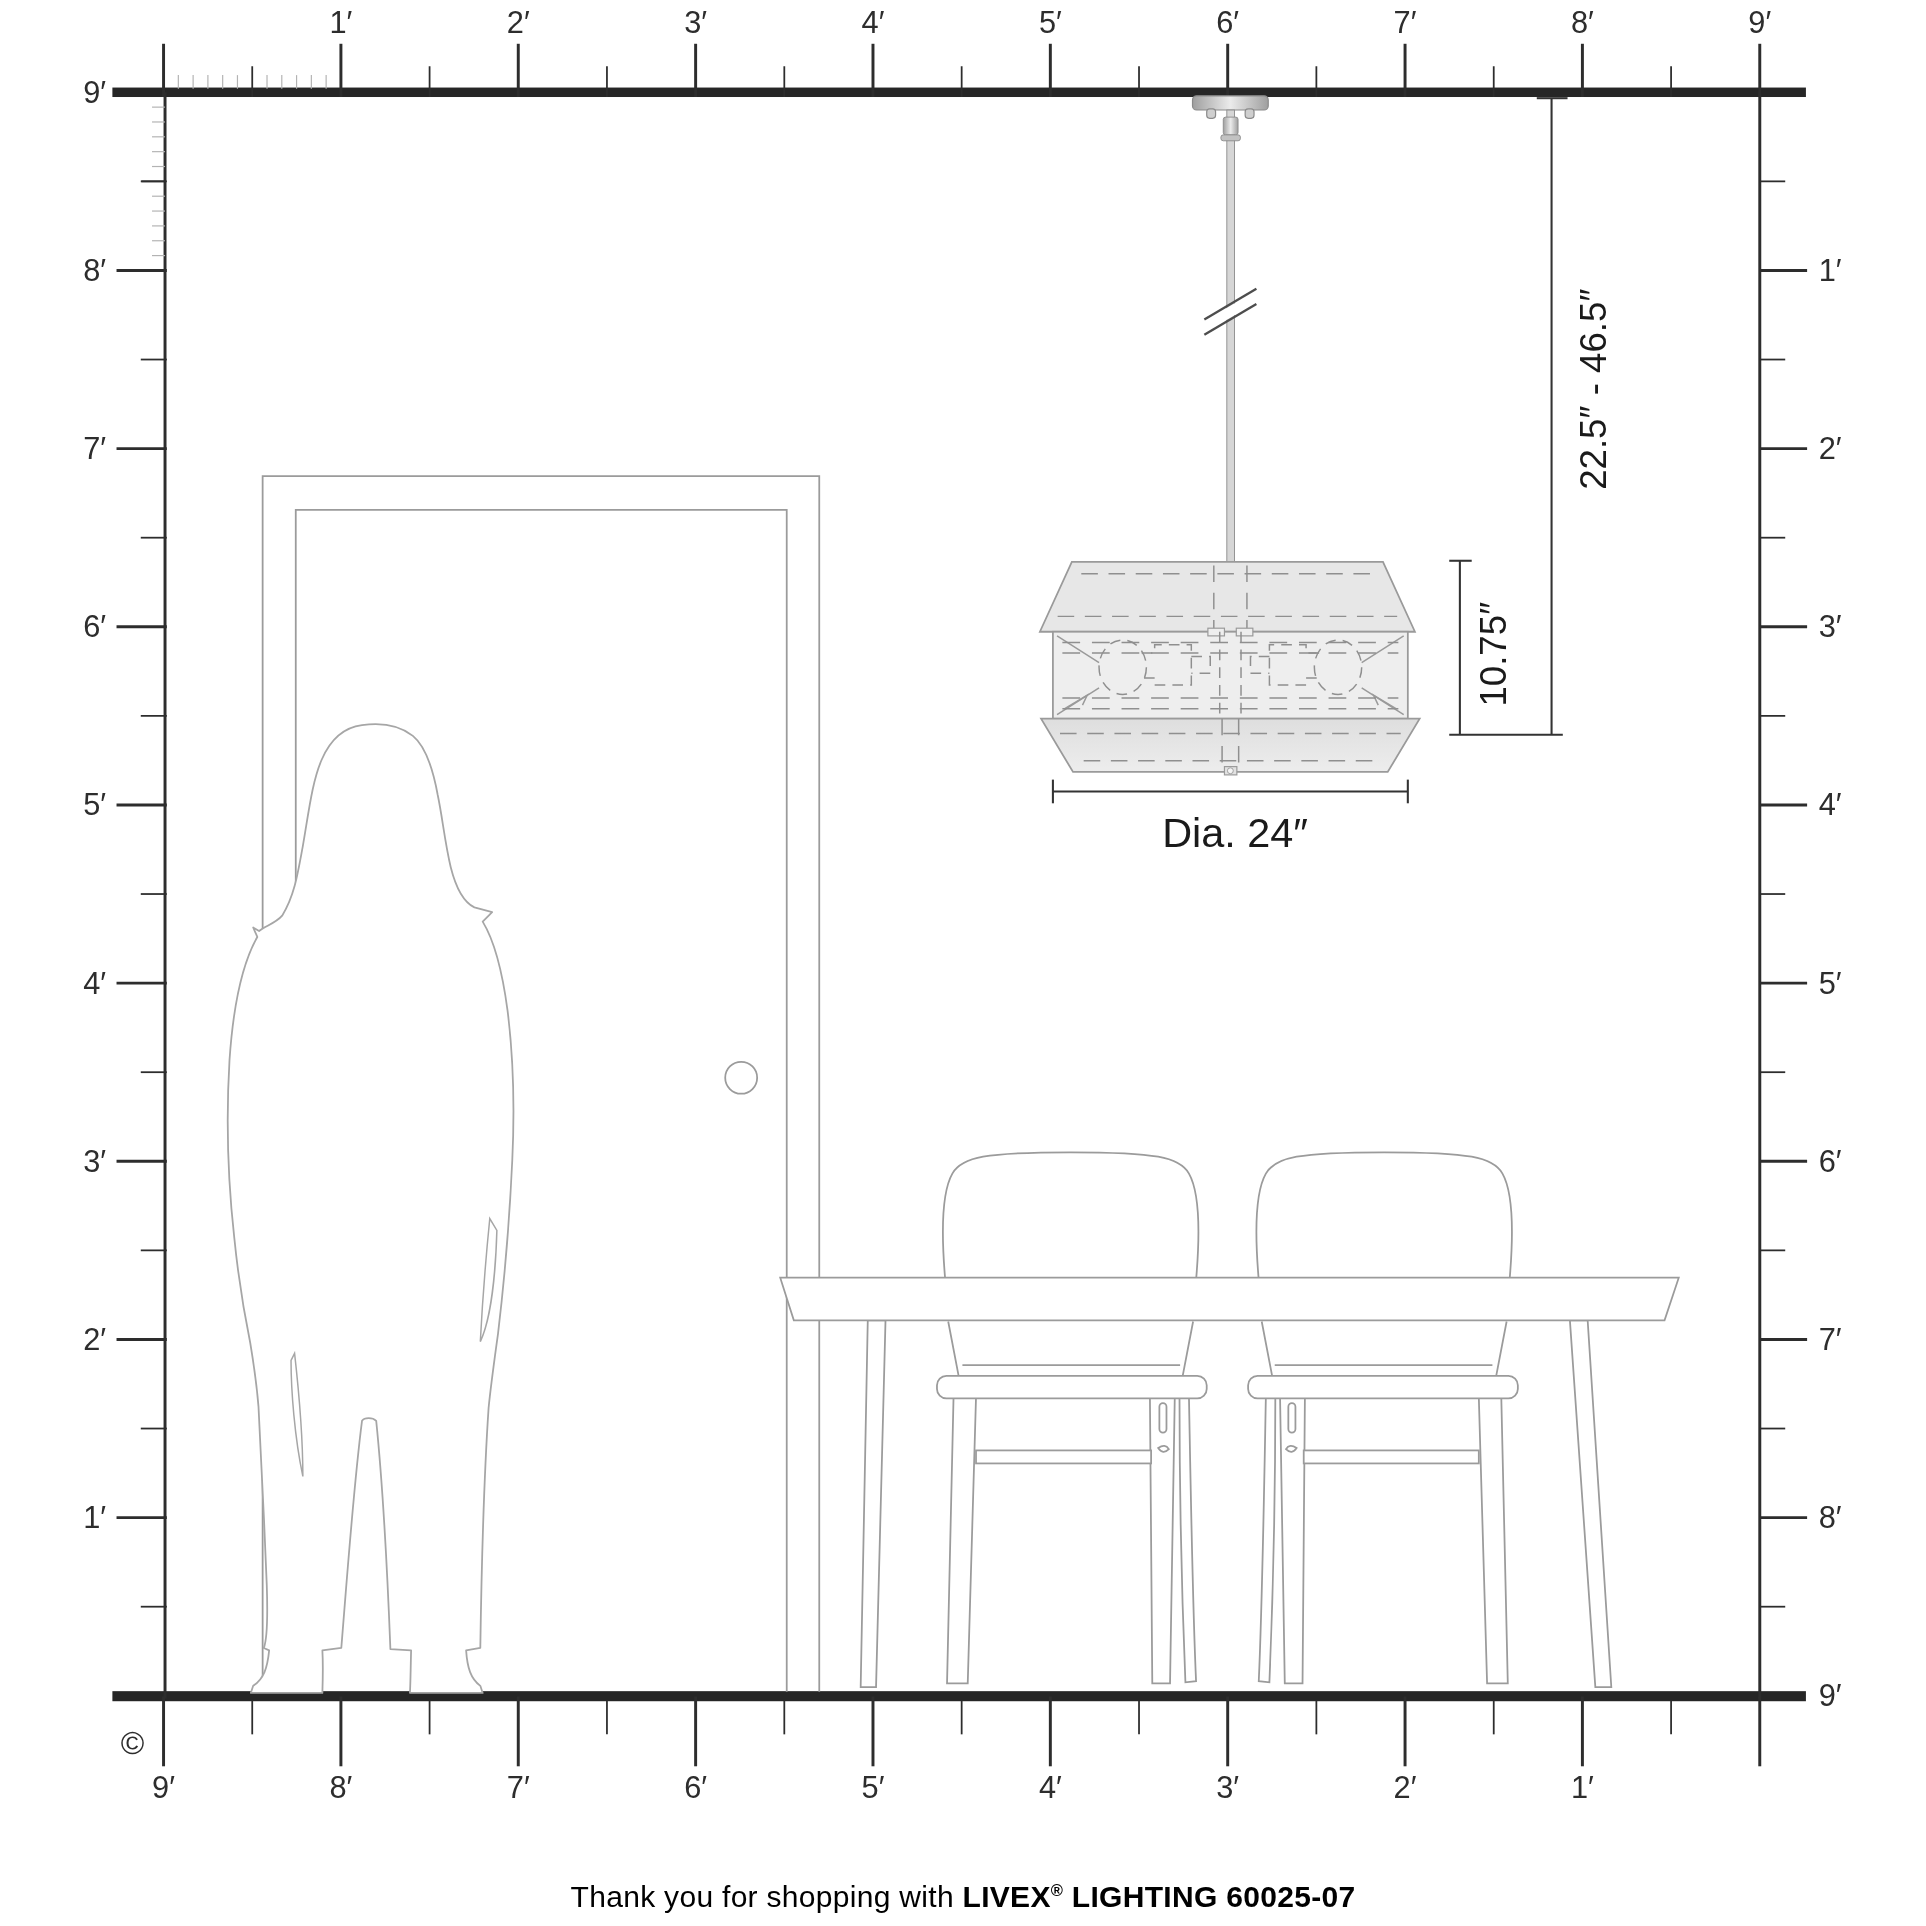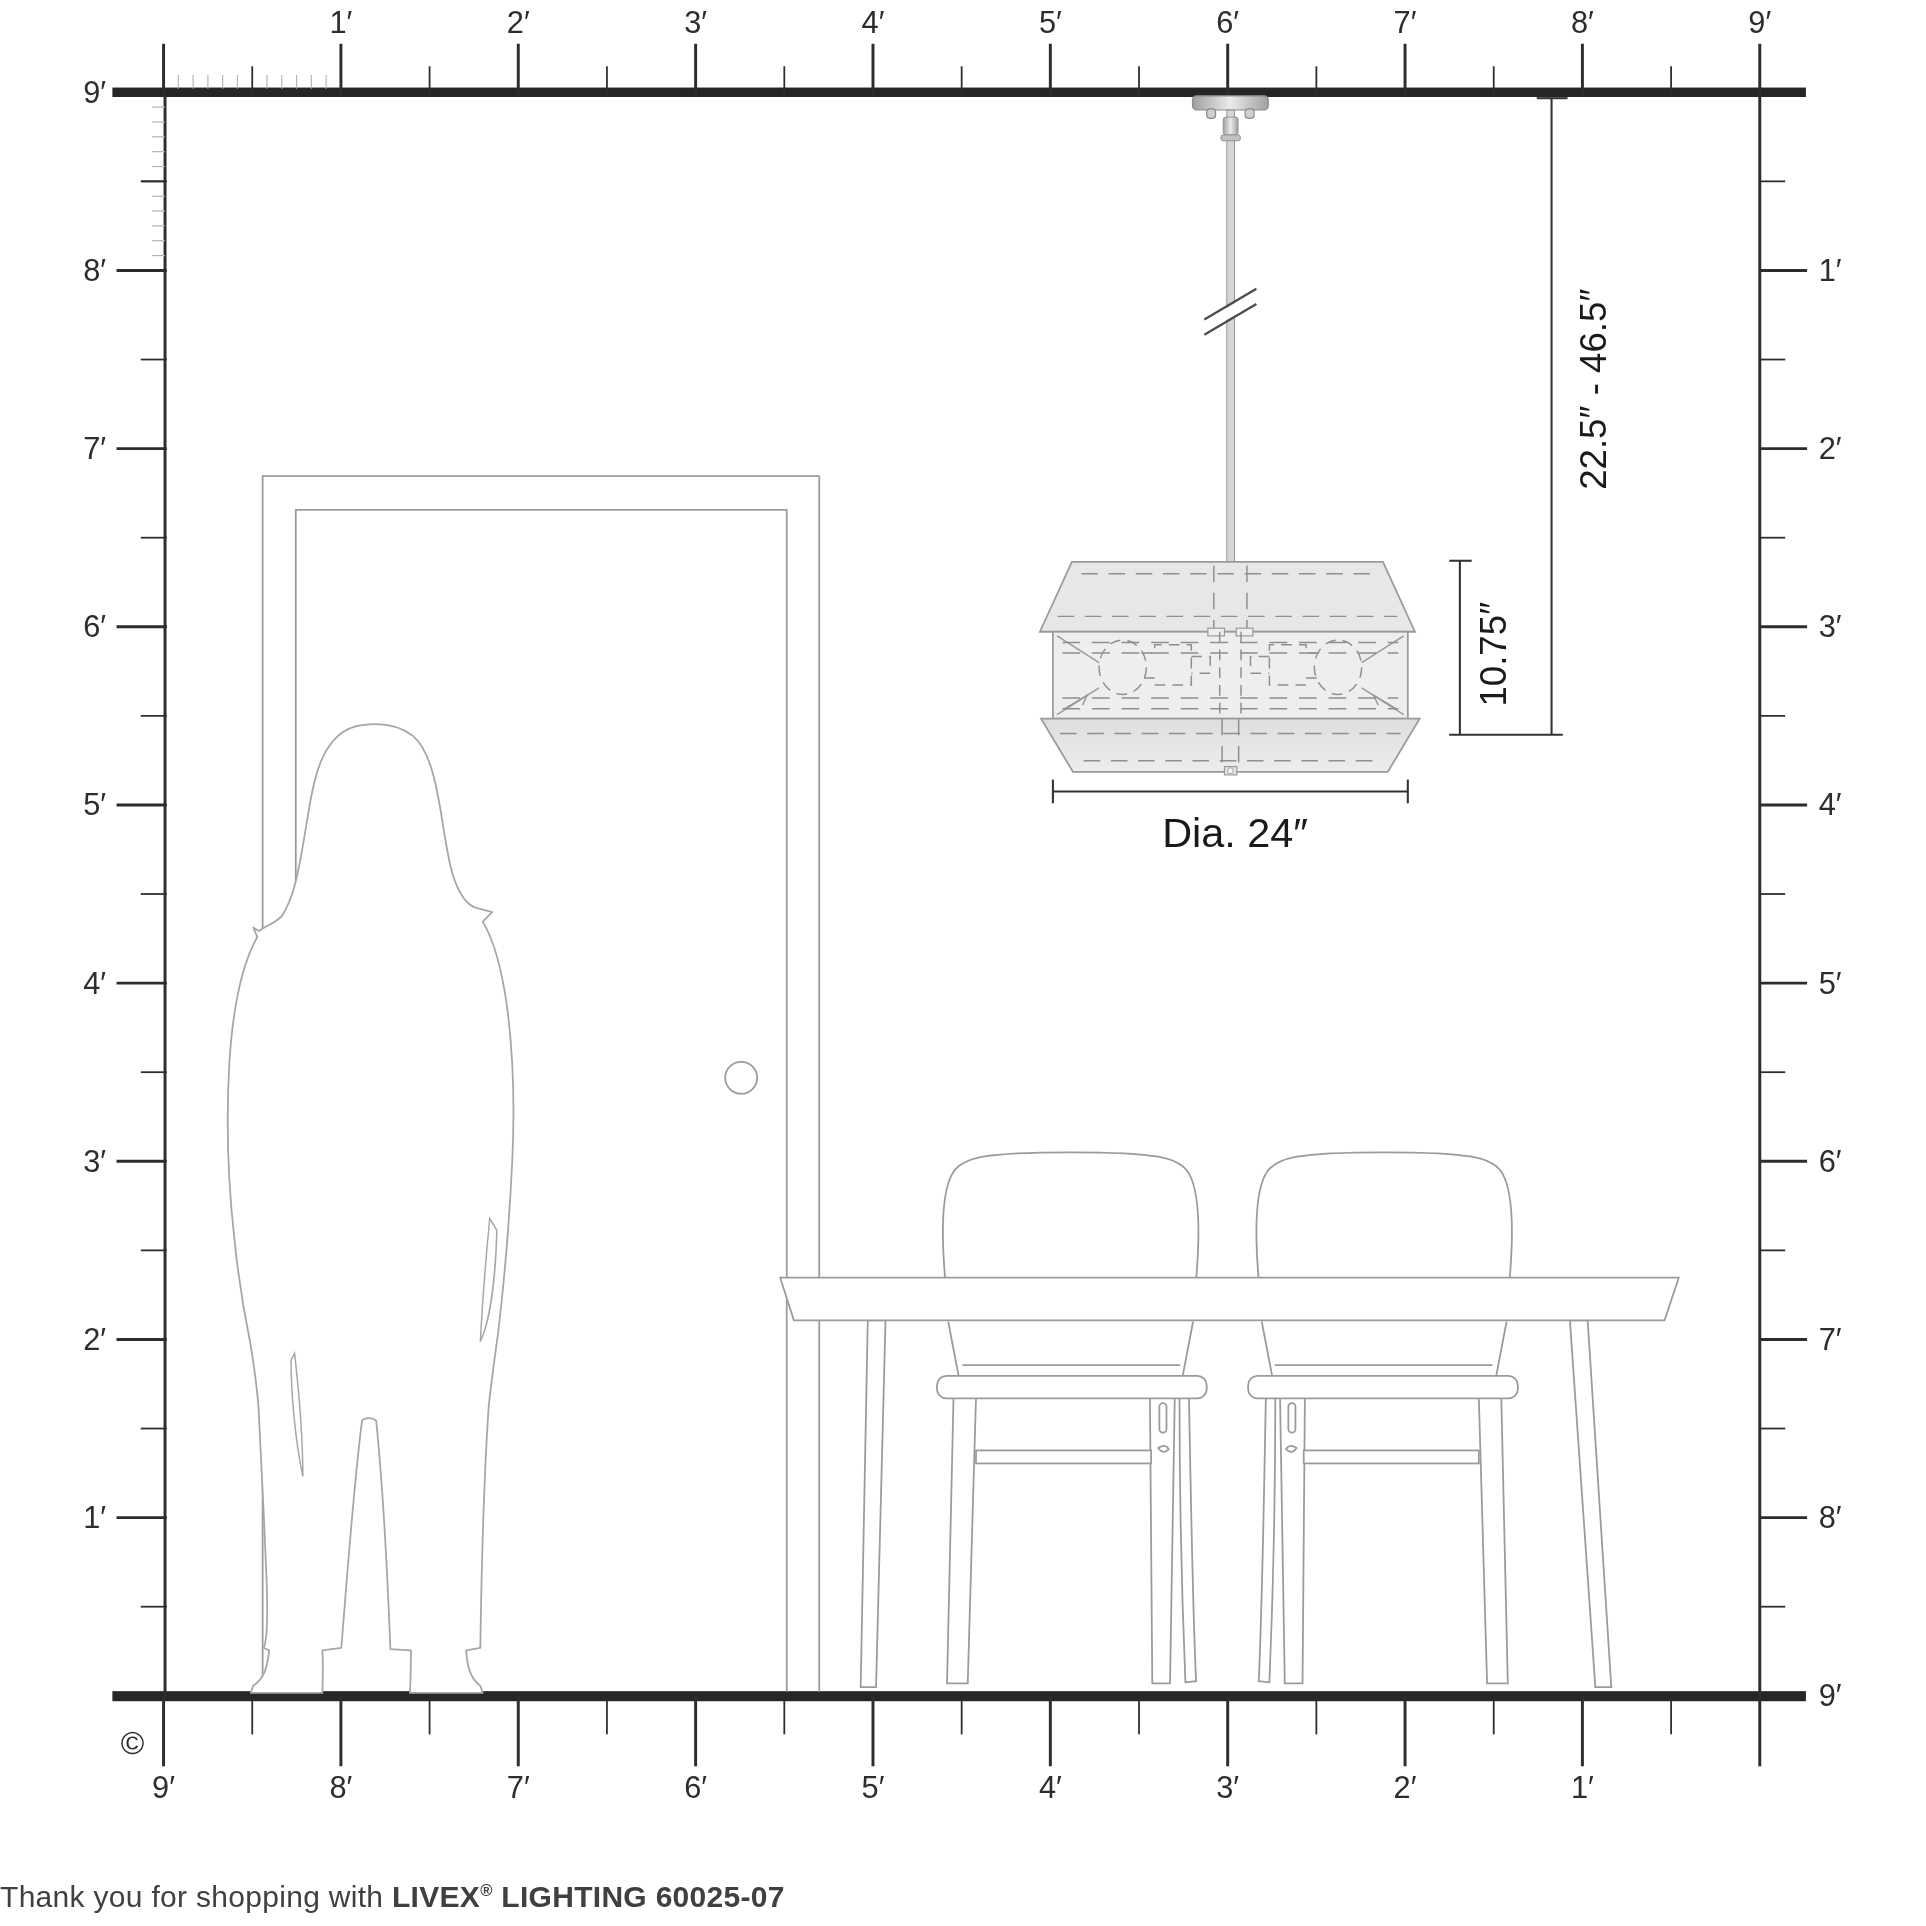--- a/index.html
+++ b/index.html
@@ -3,22 +3,22 @@
 <meta charset="utf-8">
 <style>
   html,body{margin:0;padding:0;background:#ffffff;}
   #stage{position:relative;width:1926px;height:1926px;background:#fff;overflow:hidden;
          font-family:"Liberation Sans","DejaVu Sans",sans-serif;}
   #scene{position:absolute;left:0;top:0;}
   .ruler-label{font-size:52px;fill:#2d2d2d;}
   .dim-text{font-size:62px;fill:#1a1a1a;}
   .dia-text{font-size:70px;fill:#1a1a1a;}
   .copyright{font-size:54px;fill:#2d2d2d;}
-  #footer{position:absolute;left:0;top:1880px;width:1926px;
-          font-size:30px;color:#404040;letter-spacing:0.3px;}
+  #footer{position:absolute;left:0;top:1880px;width:1926px;text-align:center;
+          font-size:30px;color:#000000;letter-spacing:0.3px;}
   #footer .bold{font-weight:bold;}
   #footer sup{font-size:55%;vertical-align:super;font-weight:bold;}
 </style>
 </head>
 <body>
 
 <div id="stage">
 
 <svg id="scene" width="1926" height="1926" viewBox="0 0 3256 3256">
 

